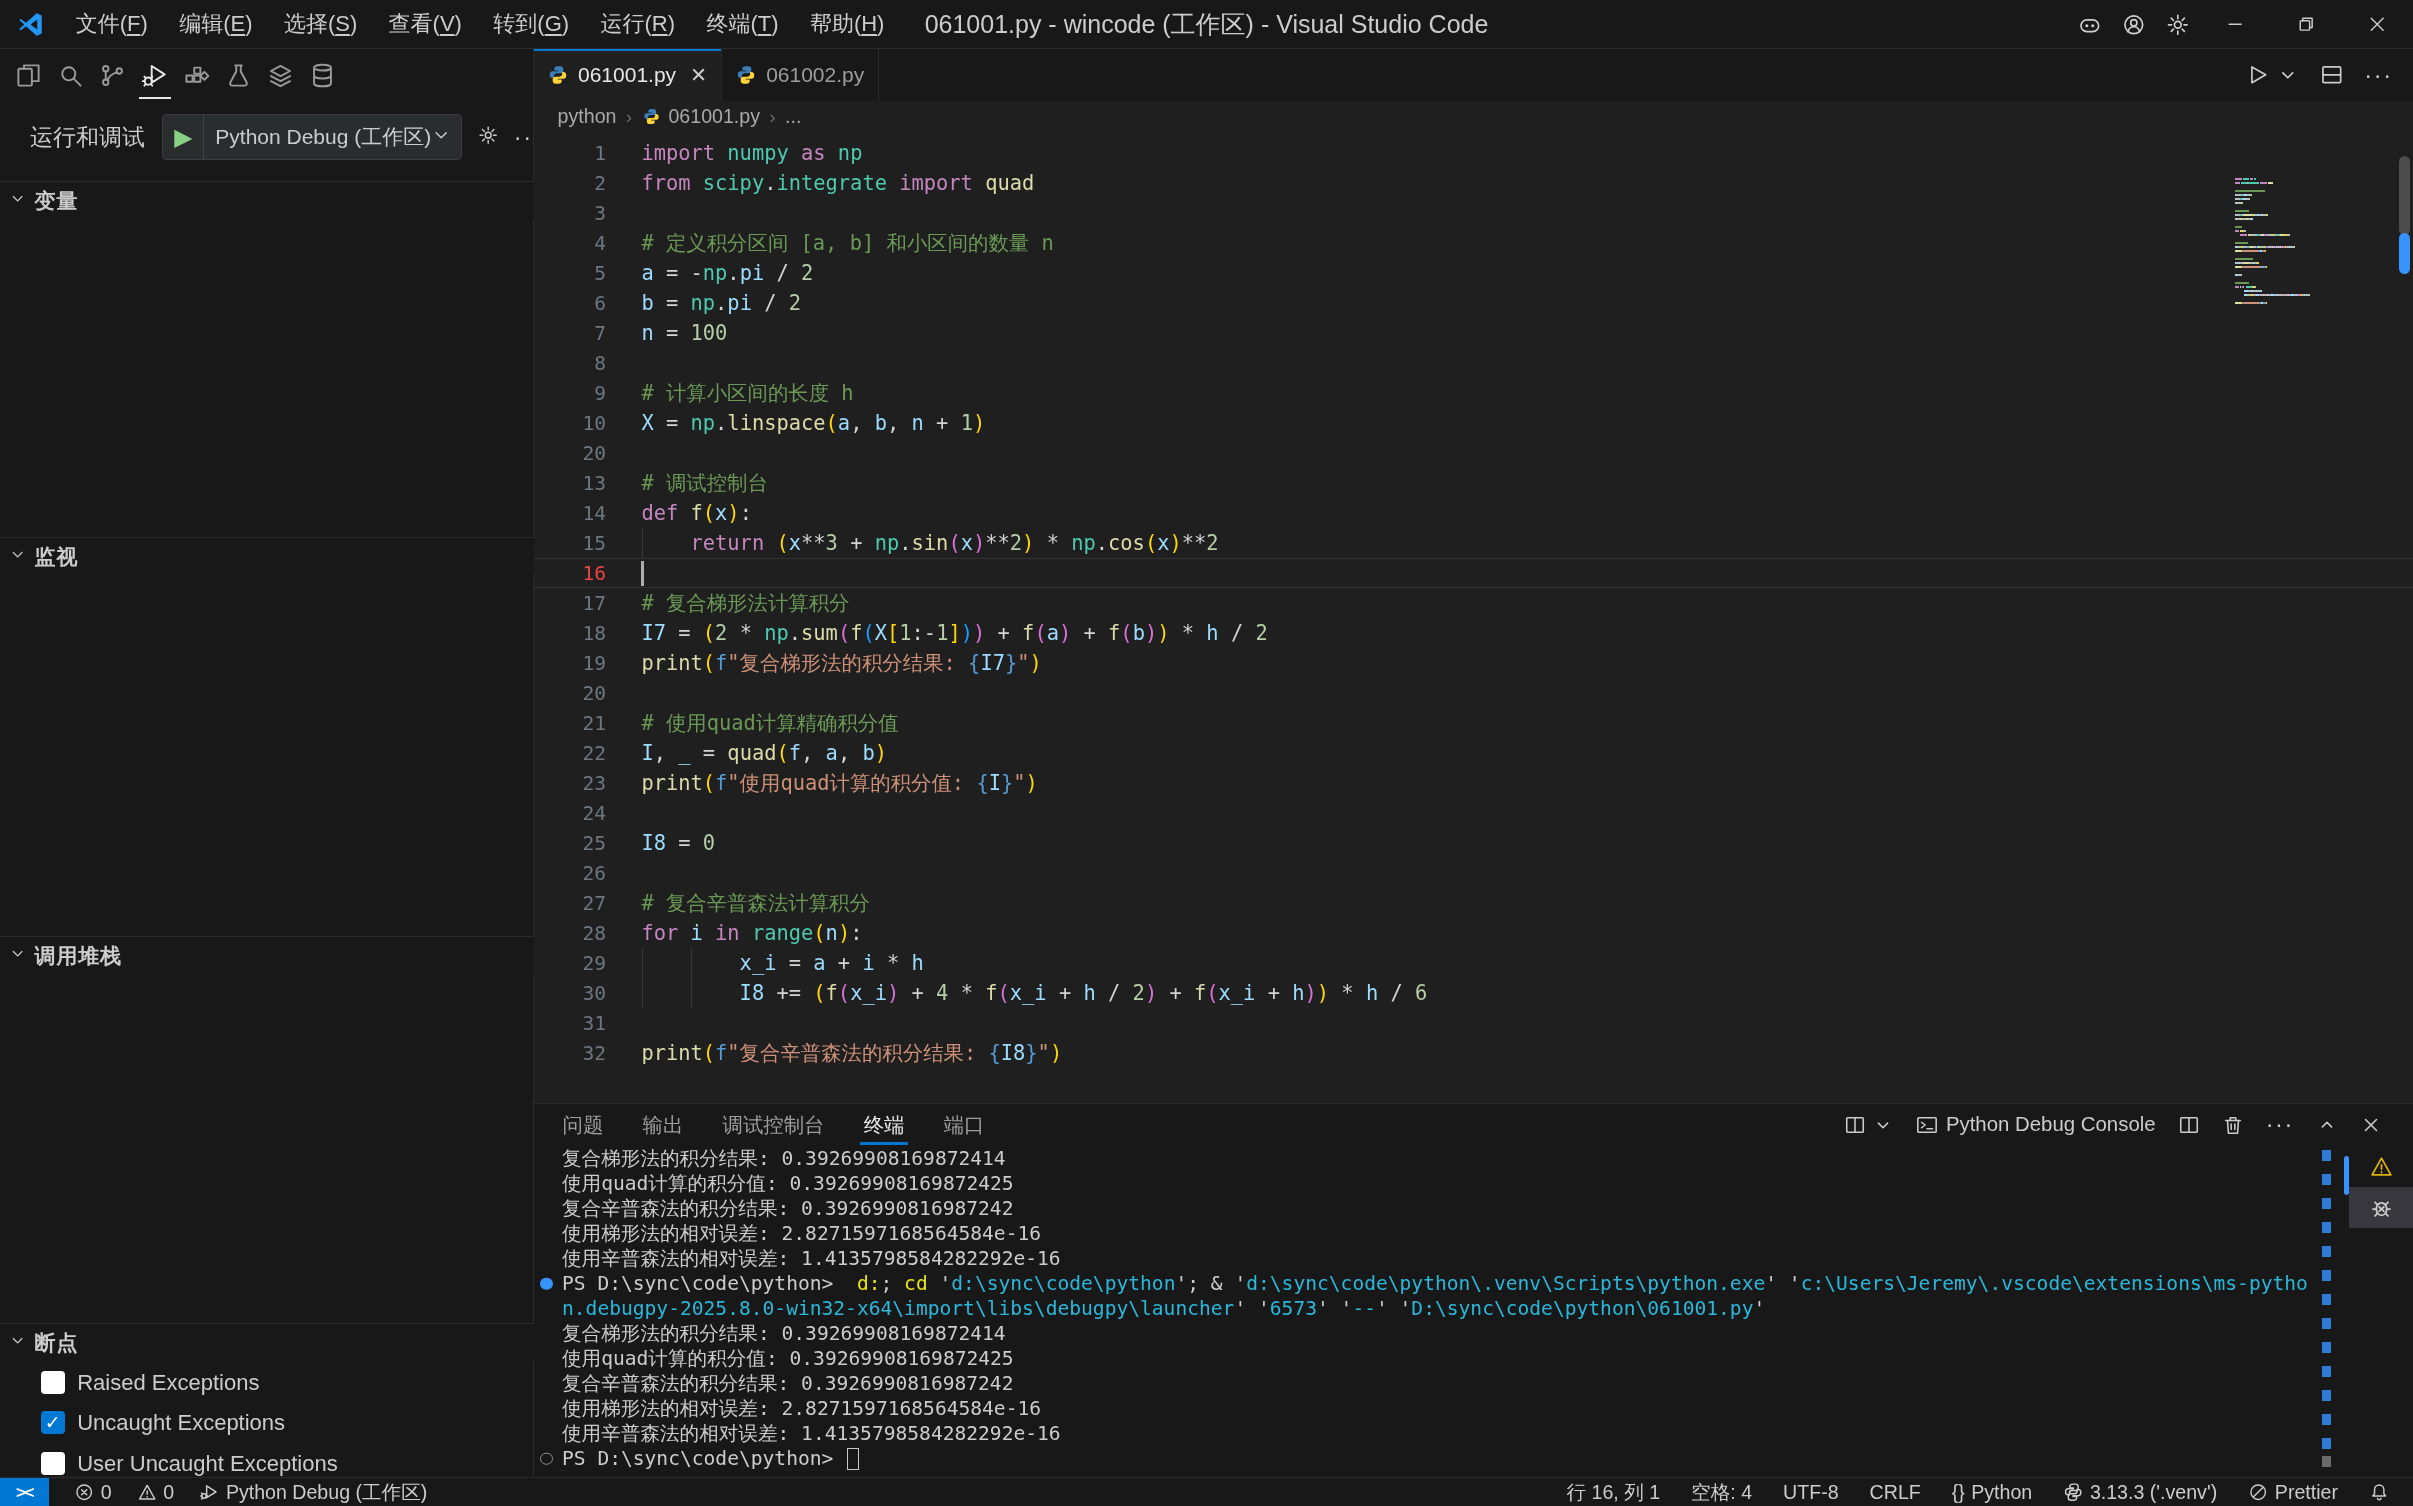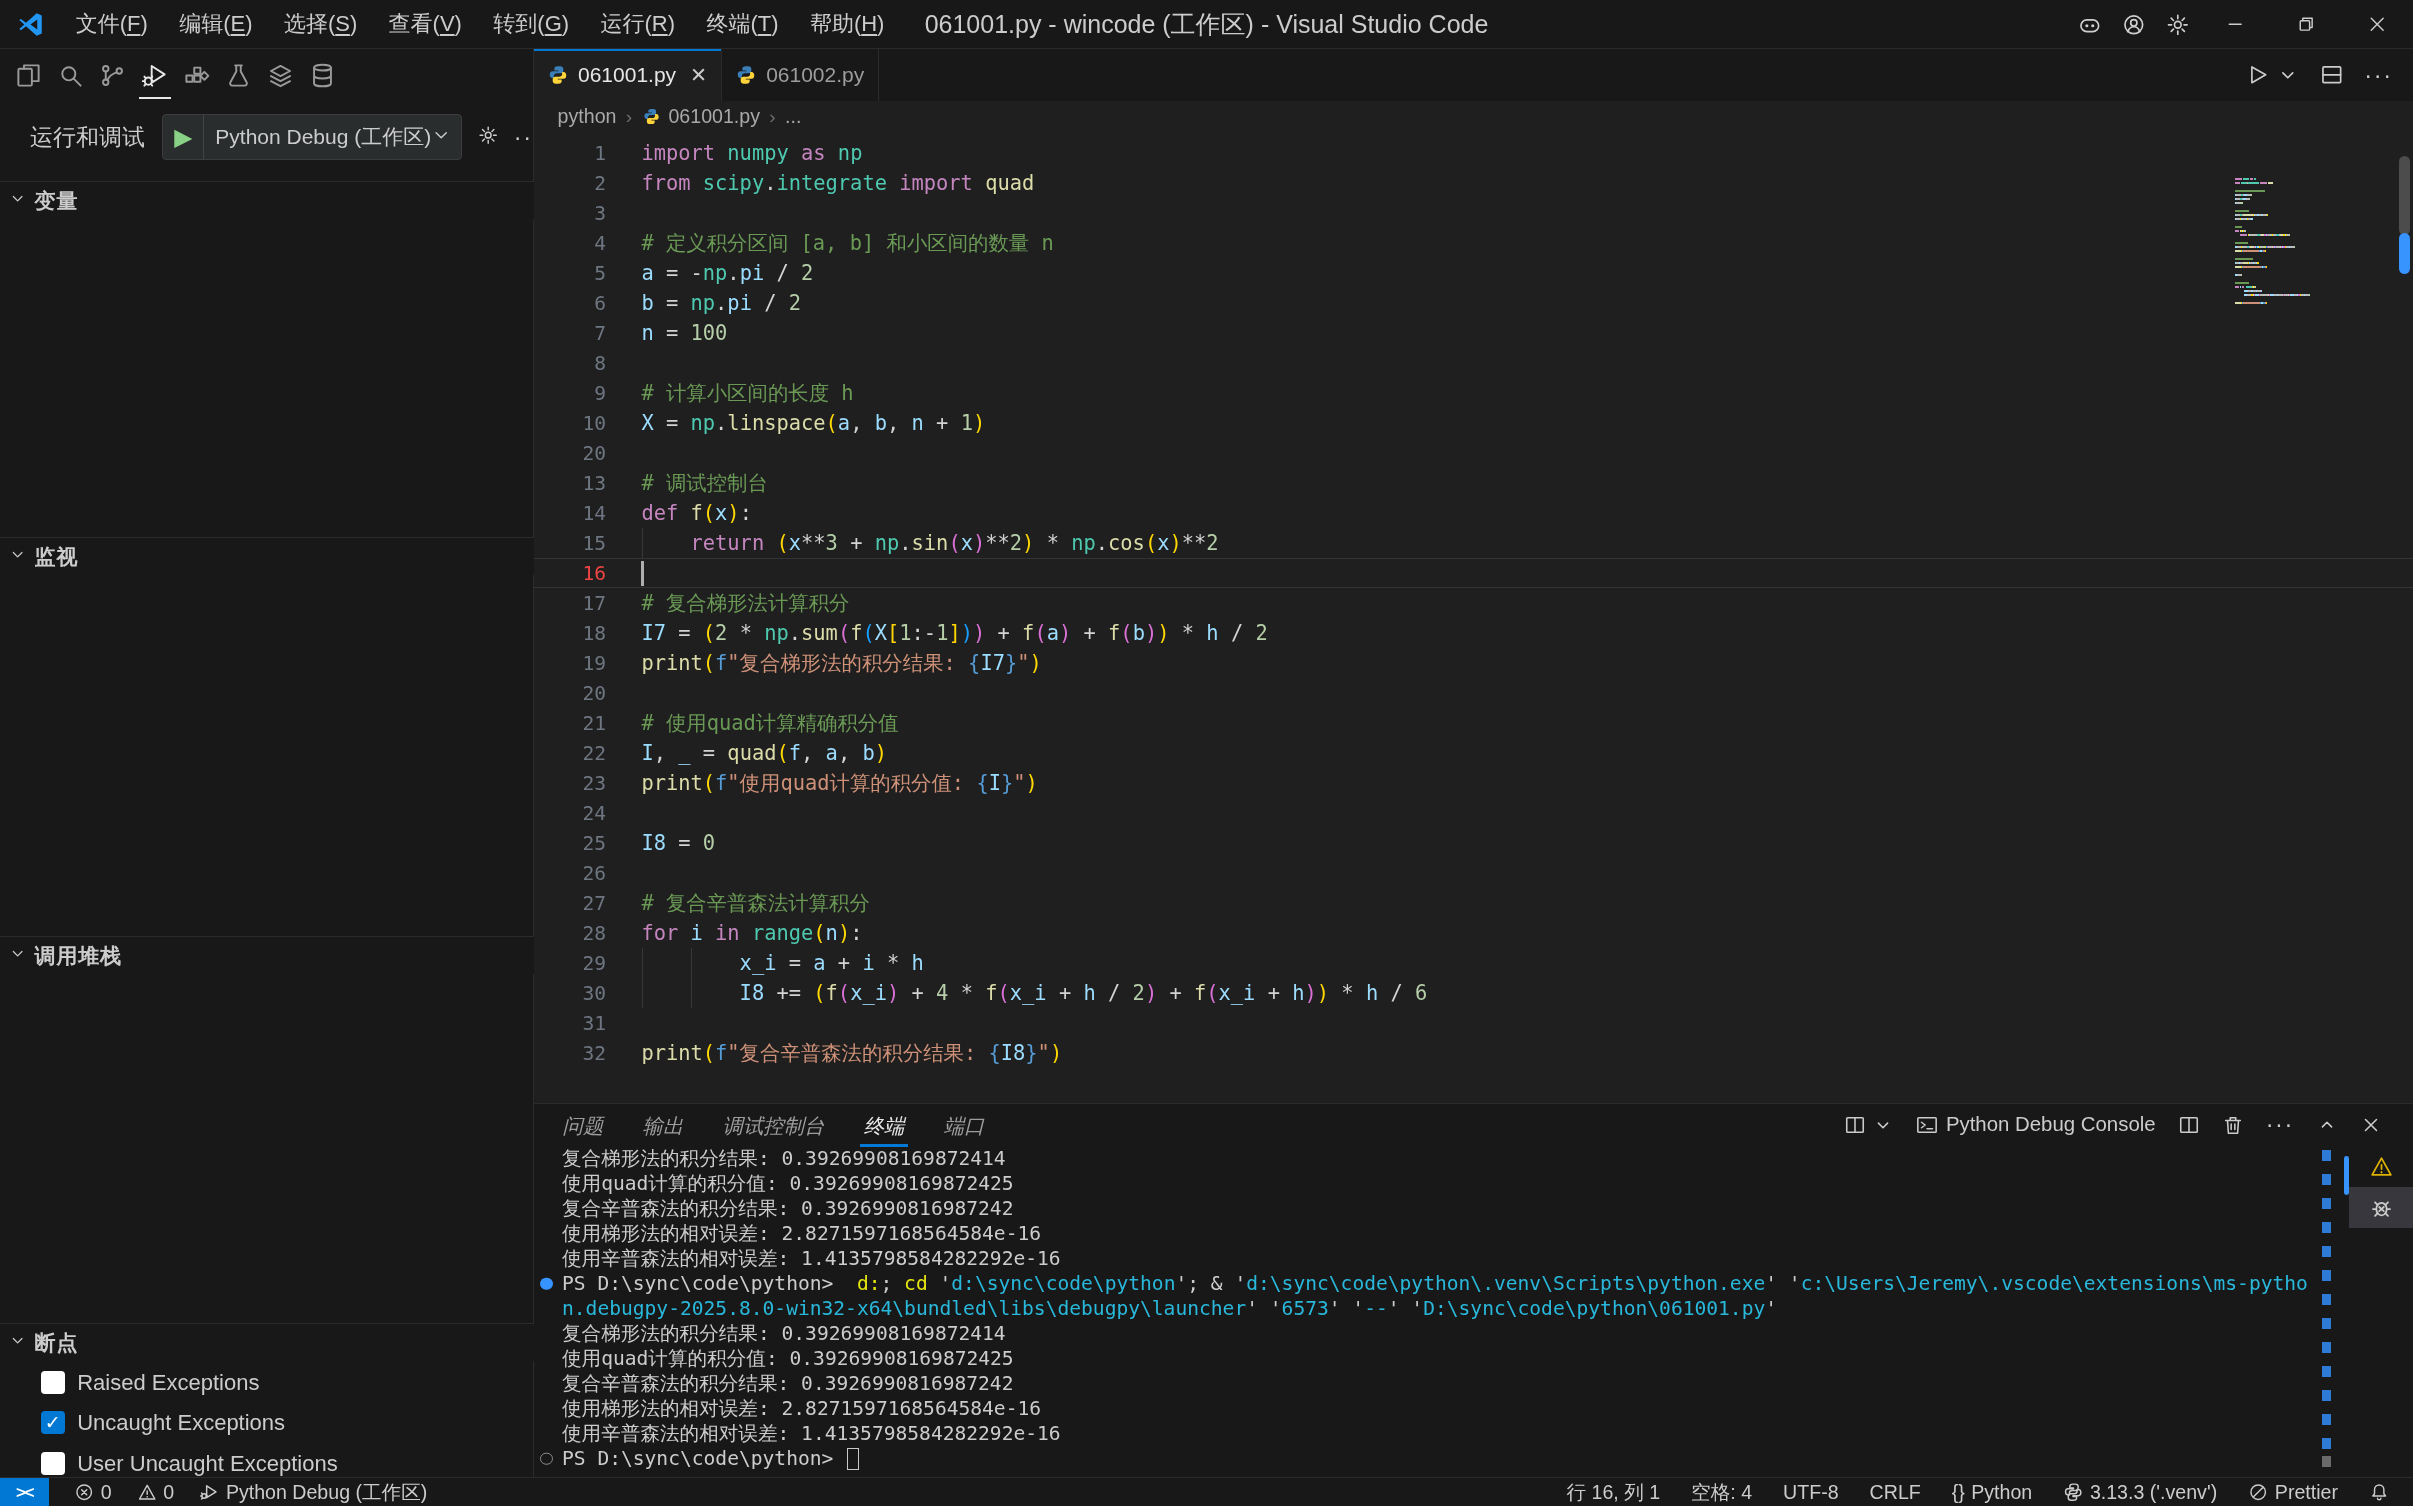--- a/index.html
+++ b/index.html
@@ -78,21 +78,21 @@
 
   .minimap { position:absolute; right:60px; top:46px; width:118px; }
   .mm-row { height:2.4px; margin-bottom:1.6px; white-space:nowrap; }
   .mm-seg { display:inline-block; height:2.4px; vertical-align:top; }
   .scrollcol { position:absolute; right:3.1px; top:23.6px; width:11px; }
   .sc-grey { width:11px; height:79px; background:#4c4c4c; border-radius:5.5px; }
   .sc-blue { width:11px; height:41px; background:#3794ff; border-radius:5.5px; margin-top:-1.6px; }
 
   
   .panel { position:absolute; left:0; top:1054px; width:1879px; height:374px; background:#181818; border-top:0.8px solid #2b2b2b; }
-  .panel-tabs { position:absolute; left:27px; top:0; height:41px; display:flex; align-items:flex-end;font-style:italic; }
+  .panel-tabs { position:absolute; left:27px; top:0; height:41px; display:flex; align-items:center; }
   .ptab { font-size:20.4px; color:#9d9d9d; margin-right:36px; padding:4.7px 1.6px; position:relative; white-space:nowrap; }
   .ptab.active { color:#e7e7e7; }
   .ptab.active:after { content:""; position:absolute; left:-1.6px; right:-1.6px; bottom:-1.6px; height:2.4px; background:#0078d4; }
   .panel-tools { position:absolute; right:31px; top:0; height:41px; display:flex; align-items:center; color:#cccccc; }
   .panel-tools .ico { margin-left:22px; display:flex; align-items:center; }
   .panel-tools svg { width:22px; height:22px; }
   .pt-label { font-size:20.4px; color:#cccccc; margin-left:7.9px; white-space:nowrap; }
   .term { position:absolute; left:0; top:42px; width:1807px; height:330px; overflow:hidden; }
   .trow { position:relative; height:25px; font-family:"DejaVu Sans Mono",monospace; font-size:19.6px; white-space:pre; padding-left:28px; display:flex; align-items:center; }
   .tdeco { position:absolute; left:6.3px; top:50%; transform:translateY(-50%); width:12.6px; height:12.6px; border-radius:50%; }
@@ -464,21 +464,21 @@
             </svg>
           </span>
       </div>
       <div class="term" id="terminal">
           <div class="trow"><span class="tt-o">复合梯形法的积分结果: 0.39269908169872414</span></div>
           <div class="trow"><span class="tt-o">使用quad计算的积分值: 0.39269908169872425</span></div>
           <div class="trow"><span class="tt-o">复合辛普森法的积分结果: 0.3926990816987242</span></div>
           <div class="trow"><span class="tt-o">使用梯形法的相对误差: 2.8271597168564584e-16</span></div>
           <div class="trow"><span class="tt-o">使用辛普森法的相对误差: 1.4135798584282292e-16</span></div>
           <div class="trow"><span class="tdeco filled"></span><span class="tt-o">PS D:\sync\code\python&gt;  </span><span class="tt-y">d:</span><span class="tt-o">; </span><span class="tt-y">cd</span><span class="tt-o"> '</span><span class="tt-c">d:\sync\code\python</span><span class="tt-o">'; &amp; '</span><span class="tt-c">d:\sync\code\python\.venv\Scripts\python.exe</span><span class="tt-o">' '</span><span class="tt-c">c:\Users\Jeremy\.vscode\extensions\ms-pytho</span></div>
-          <div class="trow"><span class="tt-c">n.debugpy-2025.8.0-win32-x64\bundled\libs\debugpy\launcher</span><span class="tt-o">' '</span><span class="tt-c">6573</span><span class="tt-o">' '</span><span class="tt-c">--</span><span class="tt-o">' '</span><span class="tt-c">D:\sync\code\python\061001.py</span><span class="tt-o">'</span></div>
+          <div class="trow"><span class="tt-c">n.debugpy-2025.8.0-win32-x64\import\libs\debugpy\launcher</span><span class="tt-o">' '</span><span class="tt-c">6573</span><span class="tt-o">' '</span><span class="tt-c">--</span><span class="tt-o">' '</span><span class="tt-c">D:\sync\code\python\061001.py</span><span class="tt-o">'</span></div>
           <div class="trow"><span class="tt-o">复合梯形法的积分结果: 0.39269908169872414</span></div>
           <div class="trow"><span class="tt-o">使用quad计算的积分值: 0.39269908169872425</span></div>
           <div class="trow"><span class="tt-o">复合辛普森法的积分结果: 0.3926990816987242</span></div>
           <div class="trow"><span class="tt-o">使用梯形法的相对误差: 2.8271597168564584e-16</span></div>
           <div class="trow"><span class="tt-o">使用辛普森法的相对误差: 1.4135798584282292e-16</span></div>
           <div class="trow"><span class="tdeco hollow"></span><span class="tt-o">PS D:\sync\code\python&gt; </span><span class="termcursor"></span></div>
         </div>
       <div class="term-ruler"></div>
       <div class="term-ruler-end"></div>
       <div class="term-sb"></div>

